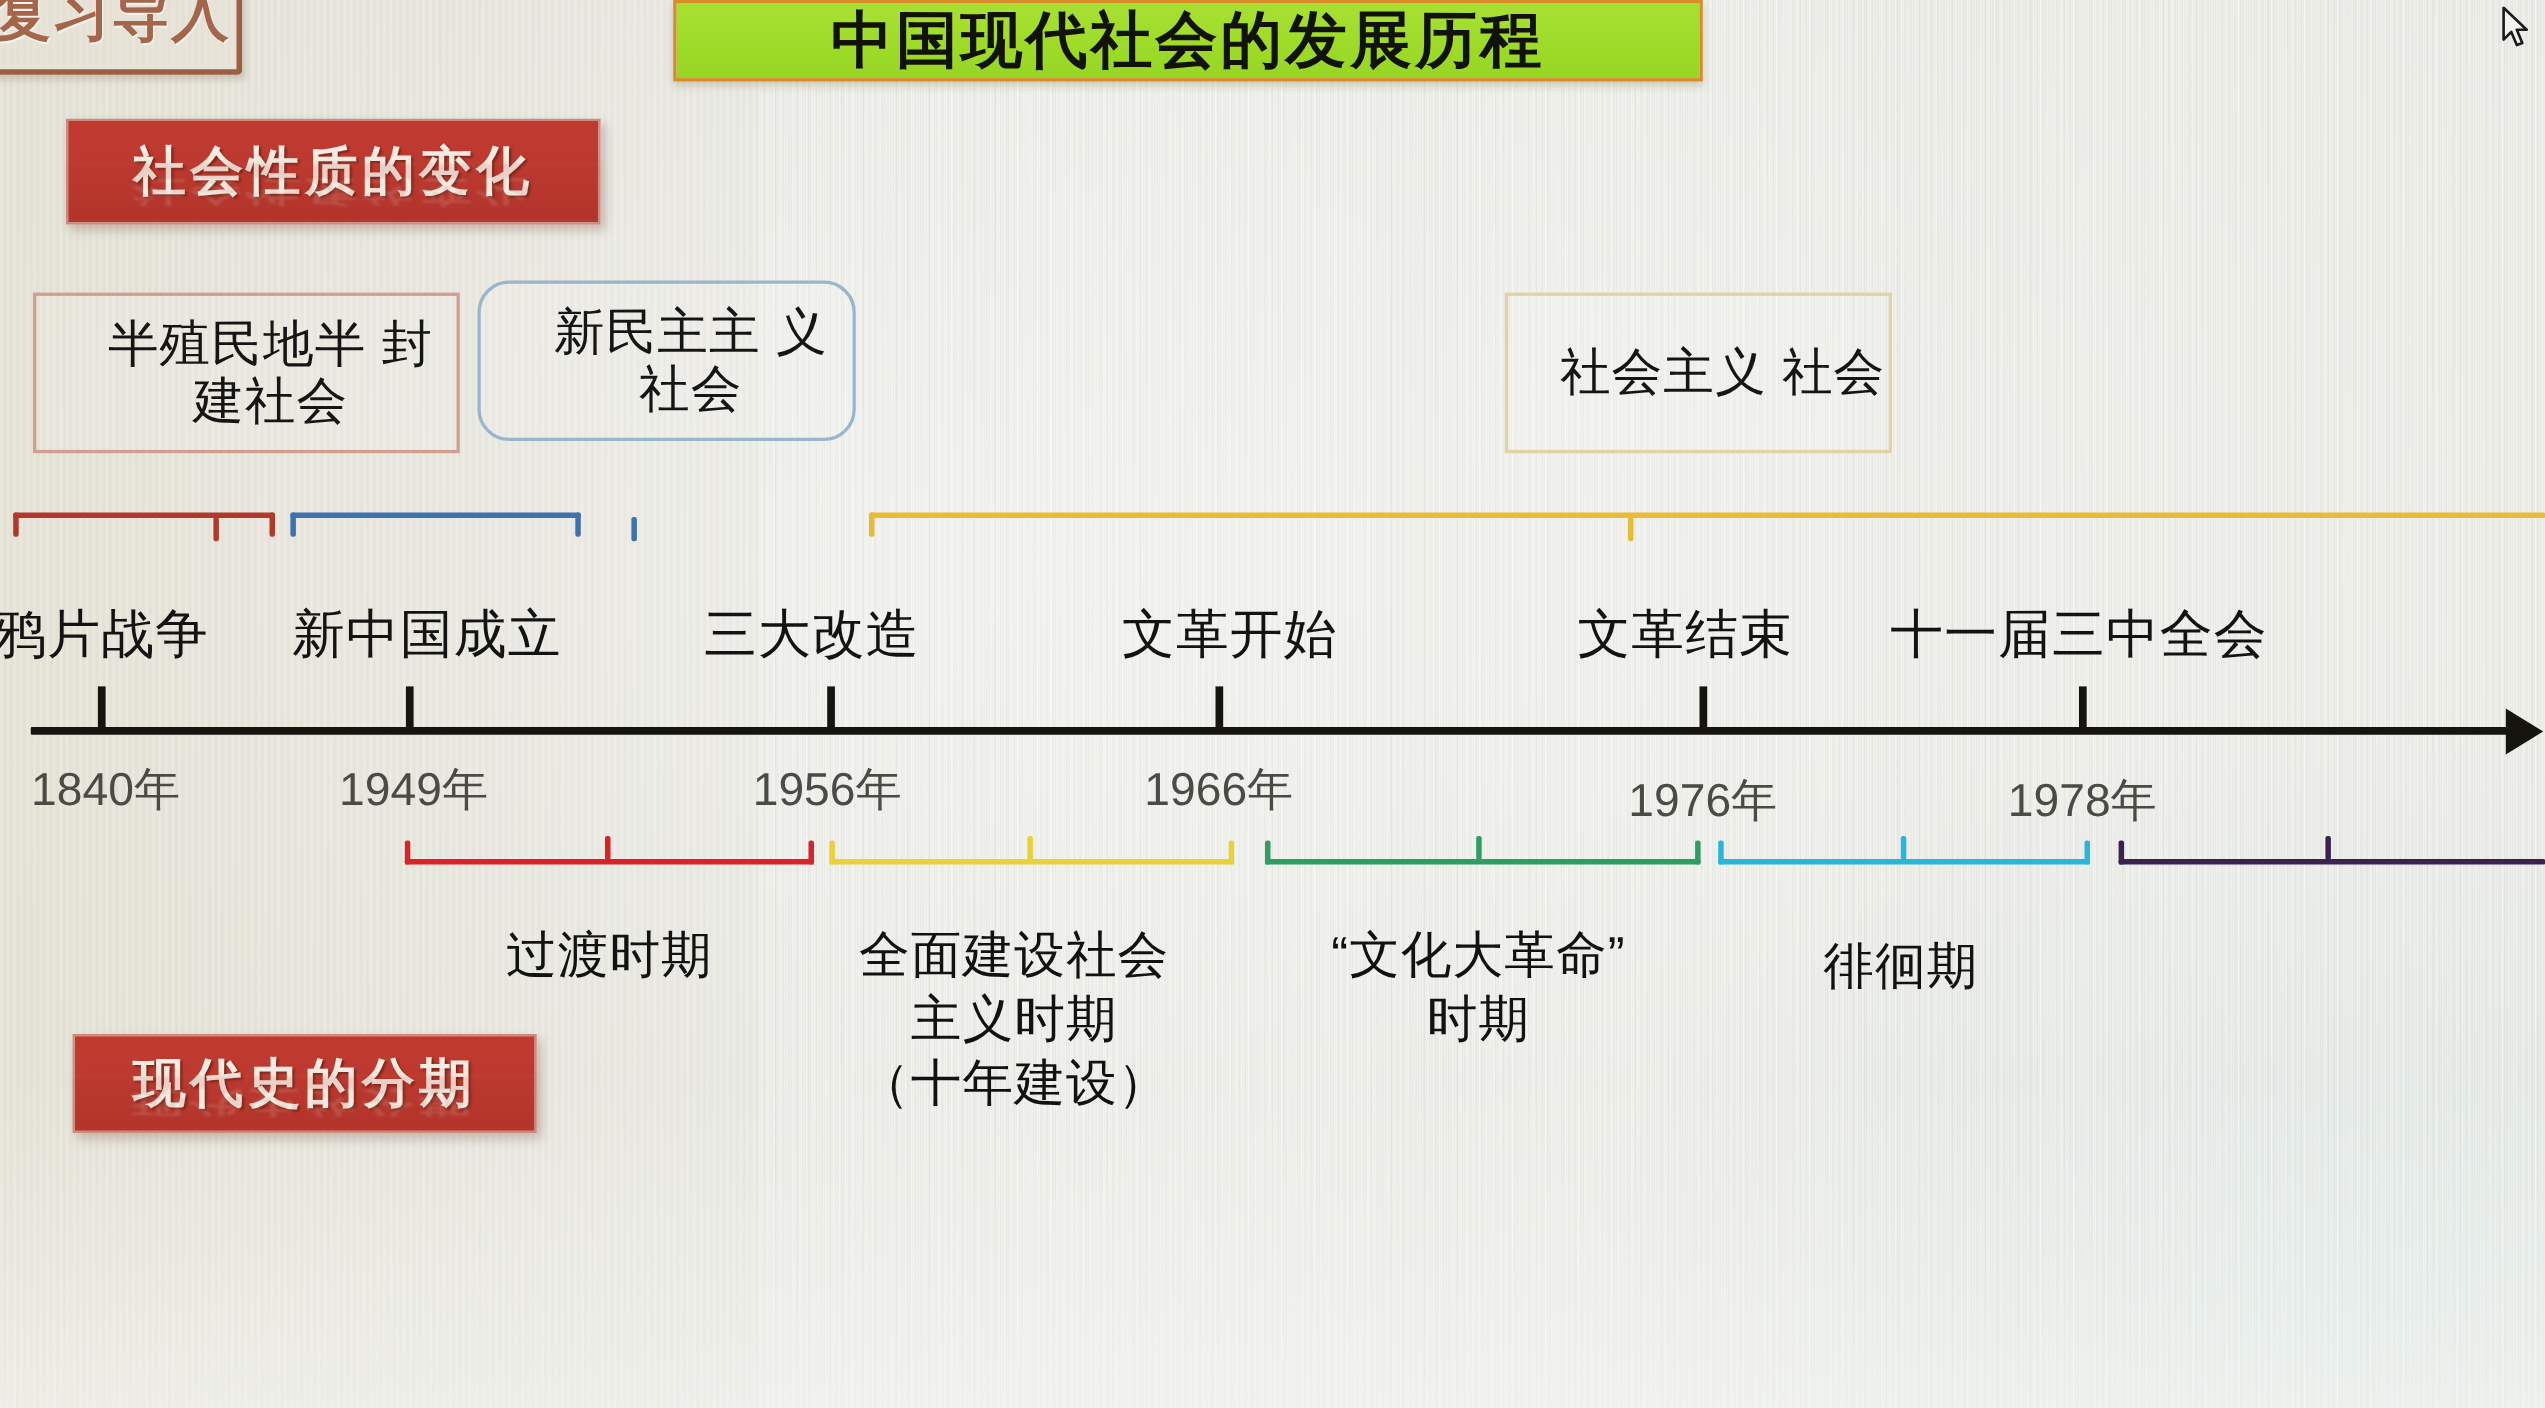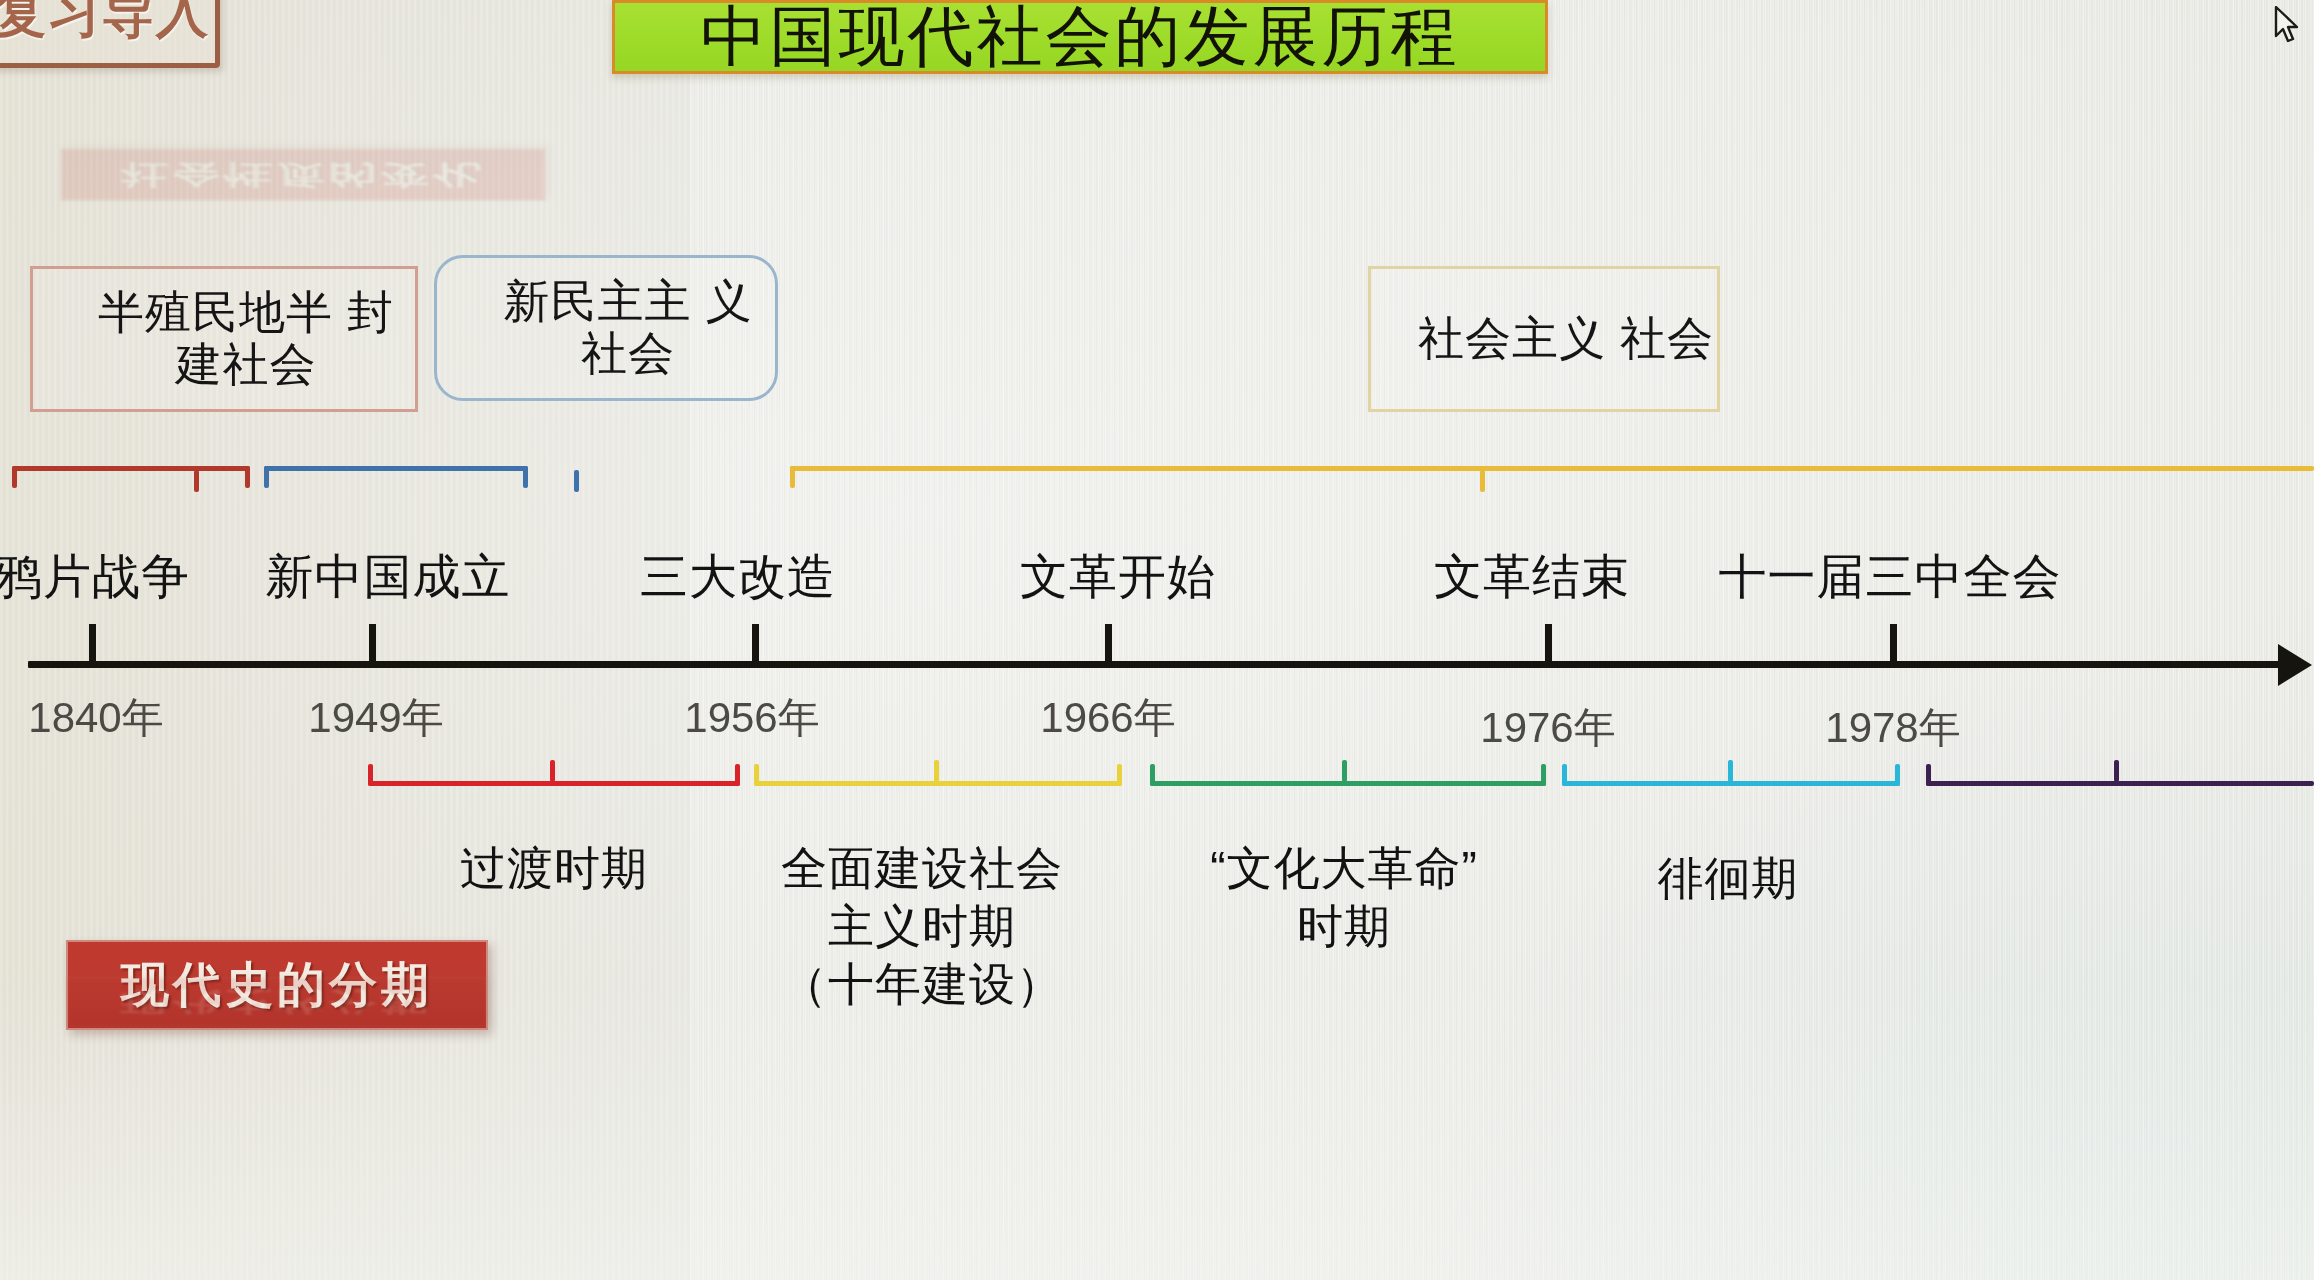--- a/index.html
+++ b/index.html
@@ -86,22 +86,22 @@
   
   #main-title {
     left: 612px; top: 0px;
     width: 930px; height: 68px;
     background: linear-gradient(to bottom, #a8e032 0%, #9fdc2a 50%, #97d624 100%);
     border: 3px solid #d98b2a;
     box-shadow: 0 4px 7px rgba(120,110,60,.25);
     display: flex; align-items: center; justify-content: center;
   }
   #main-title .txt {
-    font-size: 66px;
-    font-weight: normal;
+    font-size: 56px;
+    font-weight: bold;
     color: #121208;
     letter-spacing: 3px;
     line-height: 1;
     margin-top: -2px;
   }
 
   
   .red-banner {
     background: linear-gradient(to bottom, #c0392f 0%, #bd3a30 45%, #b0332a 100%);
     border: 2px solid #cf8a7d;
@@ -227,20 +227,23 @@
   <div id="bg-bottomfade" class="layer"></div>
 
   <div id="tab-review" class="layer">
     <div class="txt">复习导入</div>
   </div>
 
   <div id="main-title" class="layer">
     <div class="txt">中国现代社会的发展历程</div>
   </div>
 
+  <div id="banner-nature" class="layer red-banner">
+    <div class="txt">社会性质的变化</div>
+  </div>
   <div id="refl-nature" class="layer red-banner banner-reflection">
     <div class="txt">社会性质的变化</div>
   </div>
 
   <div id="banner-period" class="layer red-banner">
     <div class="txt">现代史的分期</div>
   </div>
   <div id="refl-period" class="layer red-banner banner-reflection">
     <div class="txt">现代史的分期</div>
   </div>

